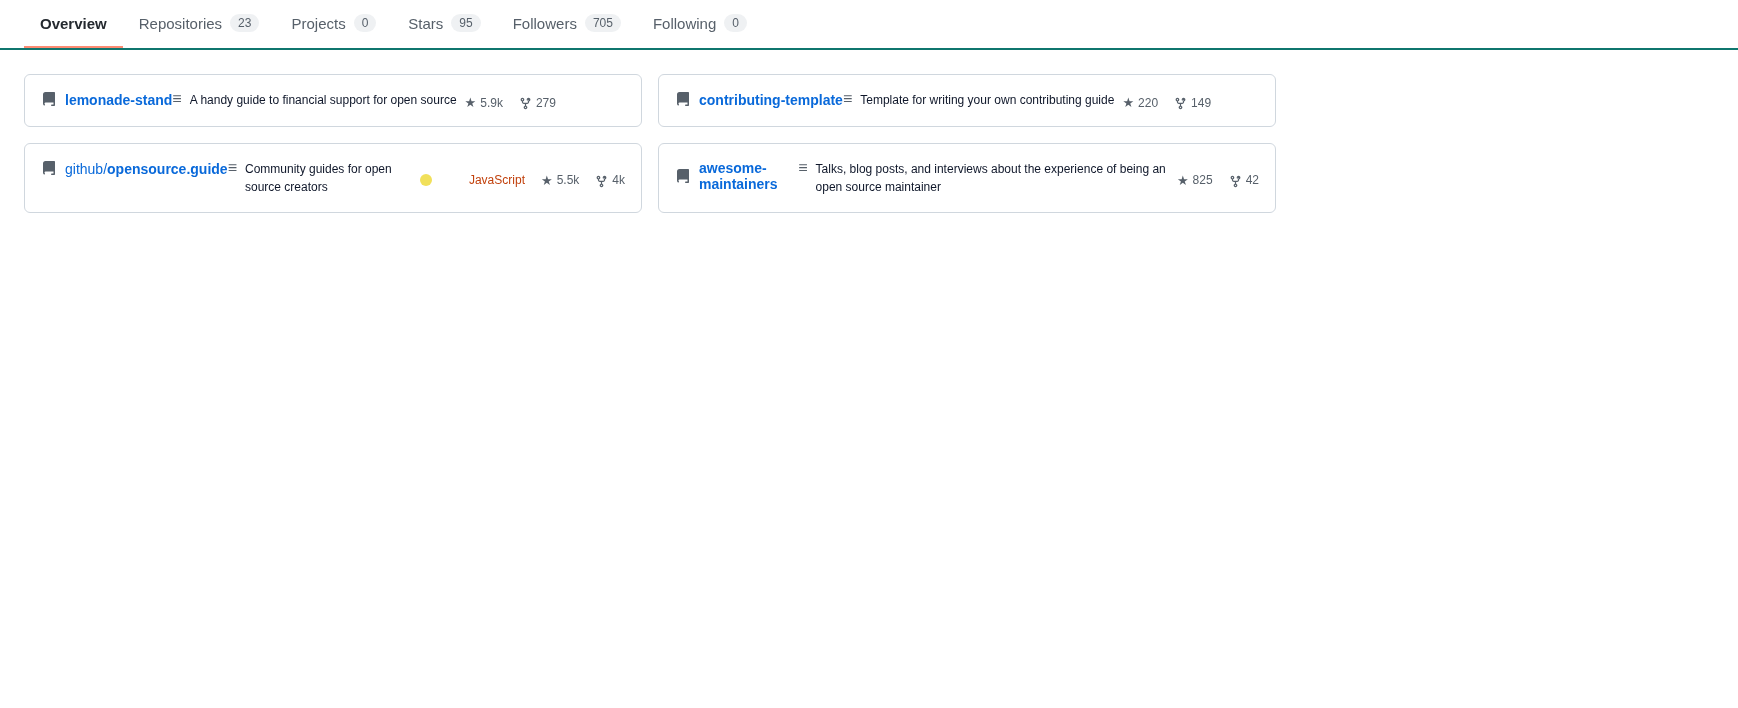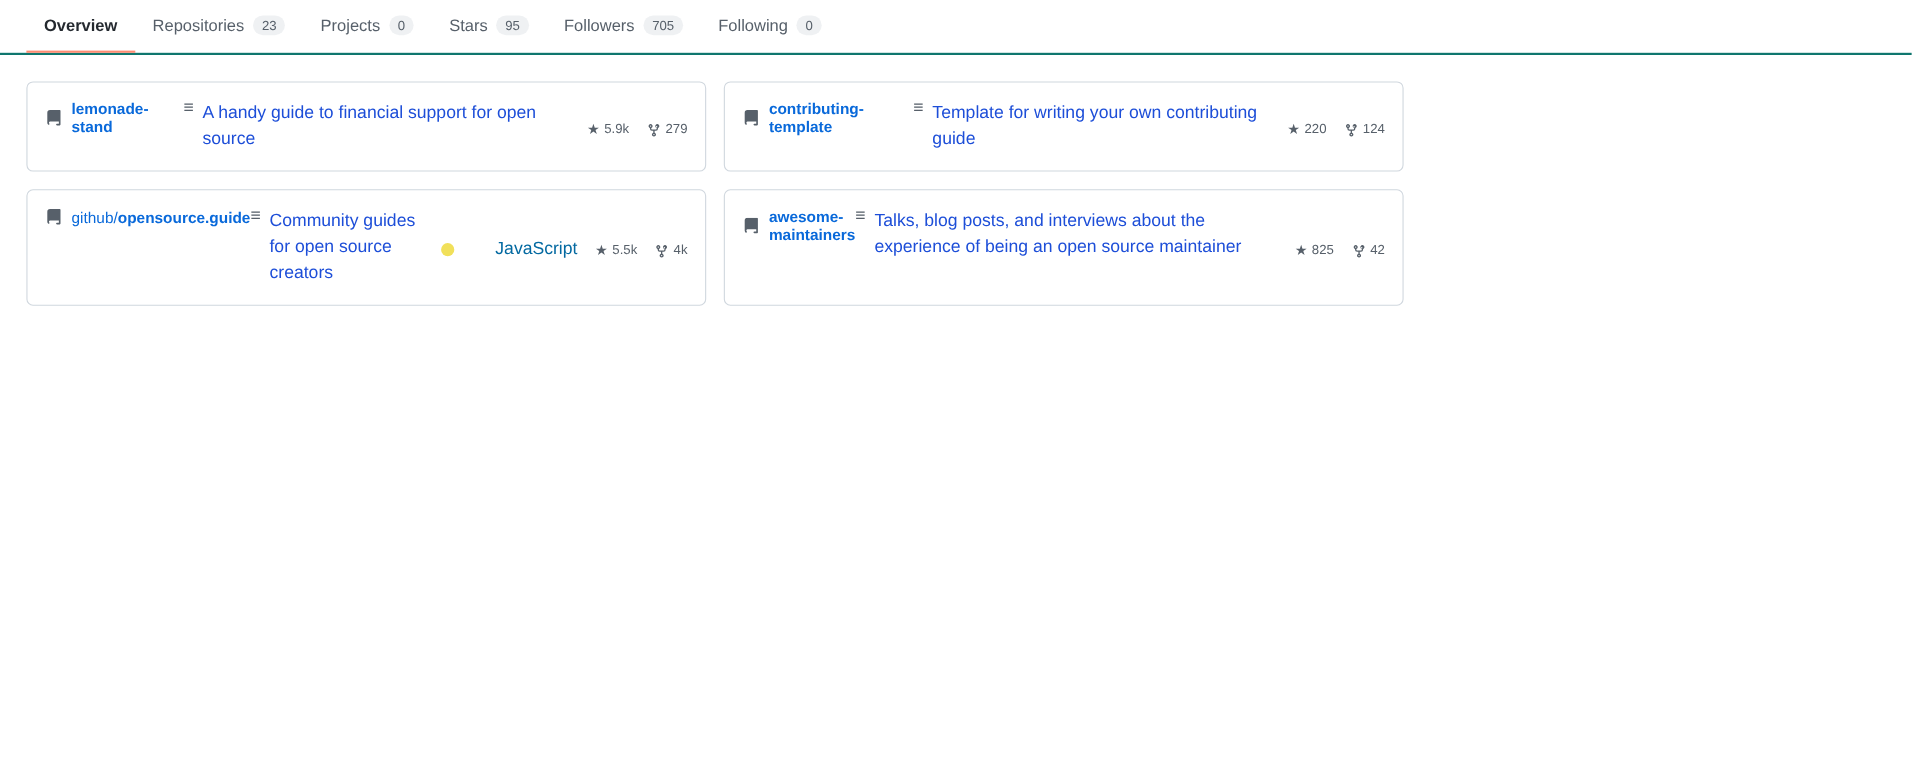--- a/index.html
+++ b/index.html
@@ -111,22 +111,22 @@
     .repo-name .owner {
       font-weight: 400;
     }
     .menu-icon {
       color: #57606a;
       font-size: 16px;
       cursor: pointer;
       line-height: 1;
     }
     .pin-card-desc {
-      font-size: 16px;
-      color: #1d4ed8;
+      font-size: 12px;
+      color: #0f172a;
       line-height: 1.5;
     }
     .pin-card-stats {
       display: flex;
       align-items: center;
       gap: 16px;
       margin-top: 4px;
     }
     .stat {
       display: flex;
@@ -139,22 +139,22 @@
       font-size: 13px;
     }
     .lang-dot {
       width: 12px;
       height: 12px;
       border-radius: 50%;
       background: #f1e05a;
       display: inline-block;
     }
     .lang-label {
-      font-size: 16px;
-      color: #0369a1;
+      font-size: 12px;
+      color: #c2410c;
       margin-left: 33px;
     }
   </style>
 </head>
 <body>
 
 <nav class="nav-tabs">
 
 <div class="nav-tab active">
       <span>Overview</span>
@@ -225,21 +225,21 @@
           <span class="stat">
             <span class="star-icon">★</span>
     <span>220</span>
           </span>
           <span class="stat">
             <span class="fork-icon">
     <svg width="13" height="13" viewBox="0 0 16 16" fill="currentColor" style="vertical-align:middle;">
       <path d="M5 3.25a.75.75 0 11-1.5 0 .75.75 0 011.5 0zm0 2.122a2.25 2.25 0 10-1.5 0v.878A2.25 2.25 0 005.75 8.5h1.5v2.128a2.251 2.251 0 101.5 0V8.5h1.5a2.25 2.25 0 002.25-2.25v-.878a2.25 2.25 0 10-1.5 0v.878a.75.75 0 01-.75.75h-4.5A.75.75 0 015 6.25v-.878zm3.75 7.378a.75.75 0 11-1.5 0 .75.75 0 011.5 0zm3-8.75a.75.75 0 11-1.5 0 .75.75 0 011.5 0z"></path>
     </svg>
   </span>
-  <span>124</span>
+  <span>149</span>
           </span>
         </div>
       </div>
       <div class="pin-card">
         <div class="pin-card-header">
           <div class="pin-card-title">
             <span class="repo-icon"><svg width="16" height="16" viewBox="0 0 16 16" fill="currentColor" style="vertical-align:middle;">
     <path d="M2 2.5A2.5 2.5 0 014.5 0h8.75a.75.75 0 01.75.75v12.5a.75.75 0 01-.75.75h-2.5a.75.75 0 110-1.5h1.75v-2h-8a1 1 0 00-.714 1.7.75.75 0 01-1.072 1.05A2.495 2.495 0 012 11.5v-9zm10.5-1V9h-8c-.356 0-.694.074-1 .208V2.5a1 1 0 011-1h8z"></path>
   </svg></span>
             <a class="repo-name"><span class="owner">github/</span><strong>opensource.guide</strong></a>

